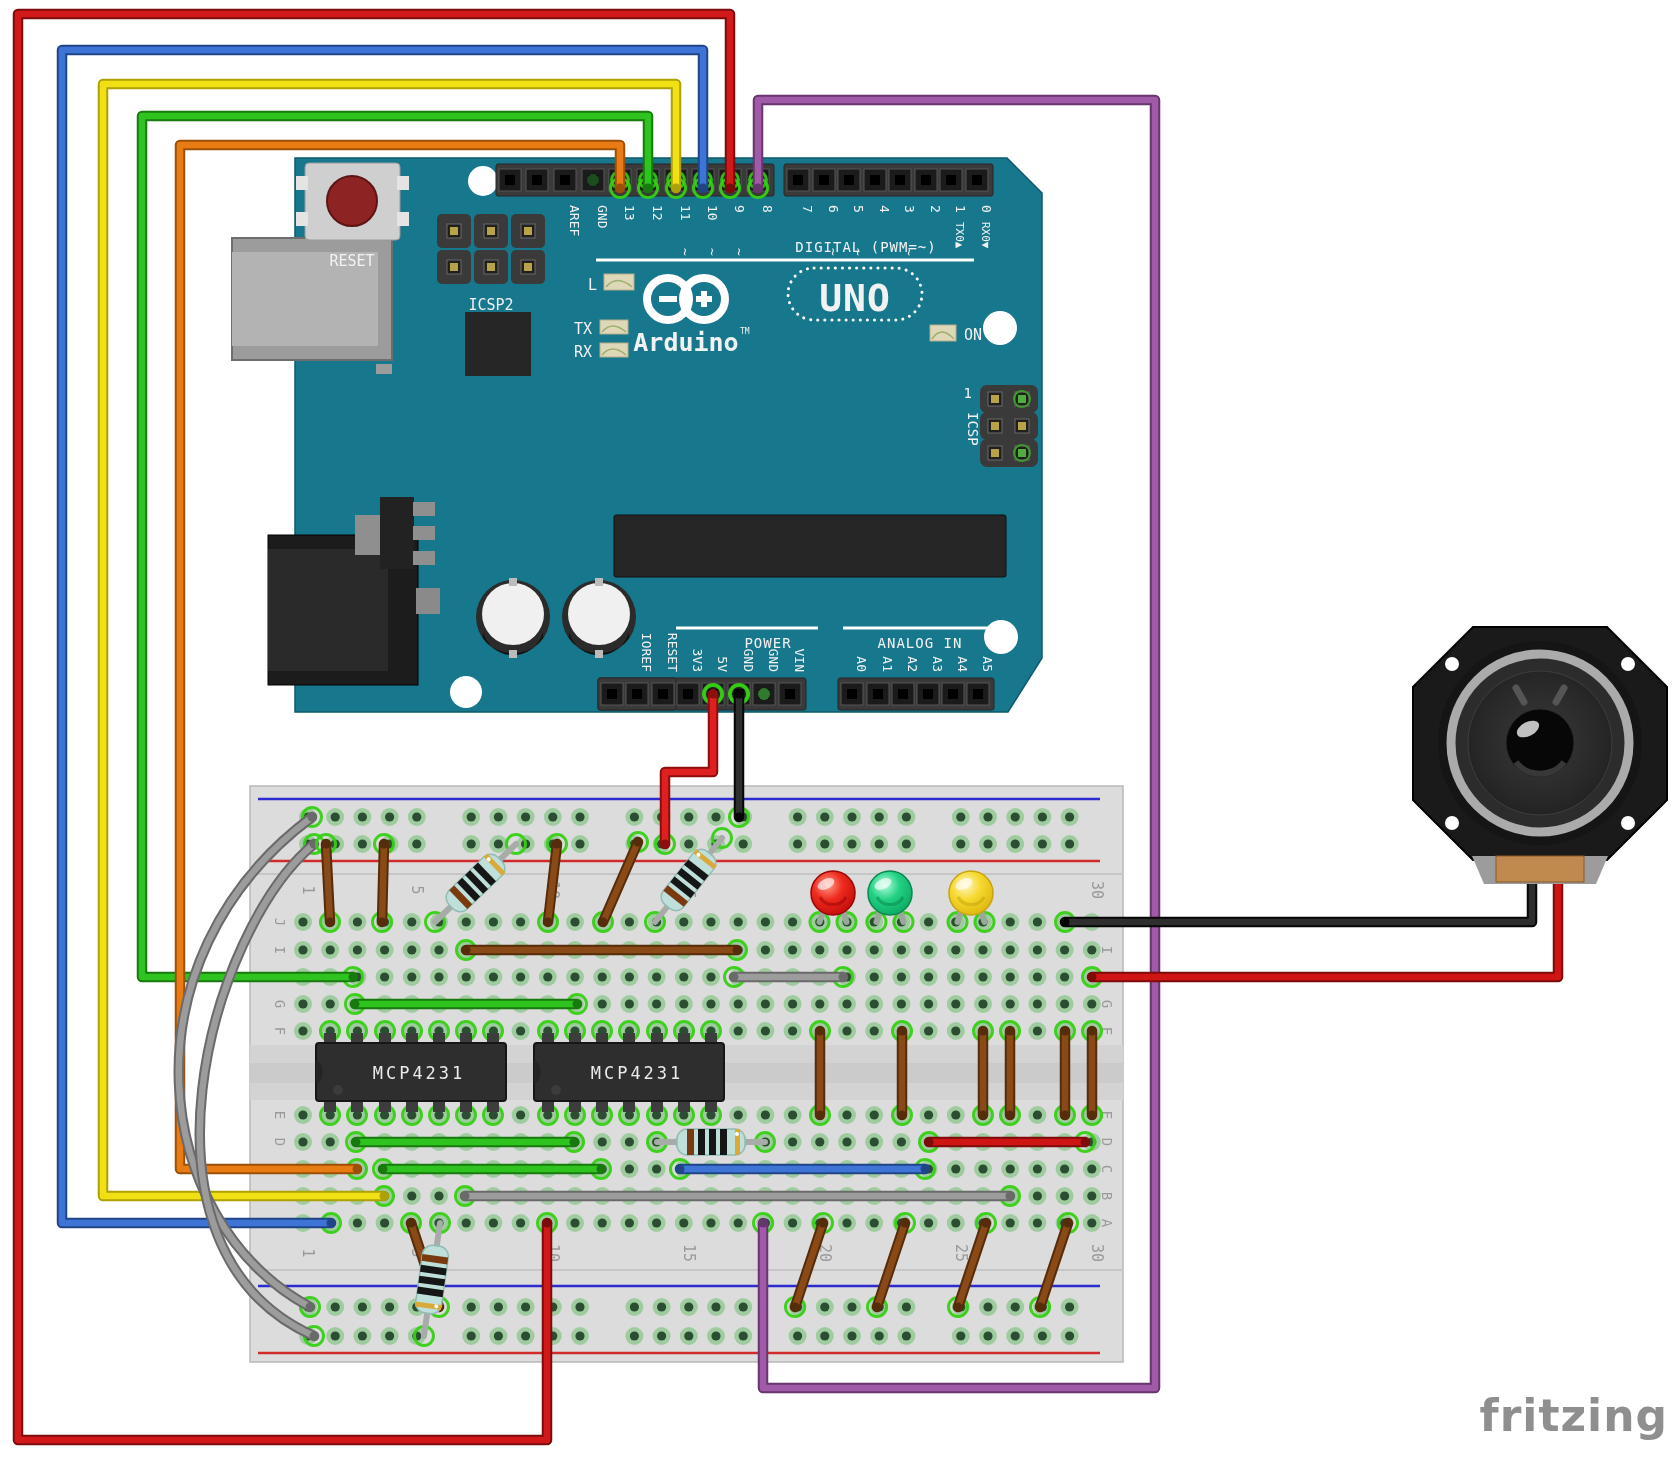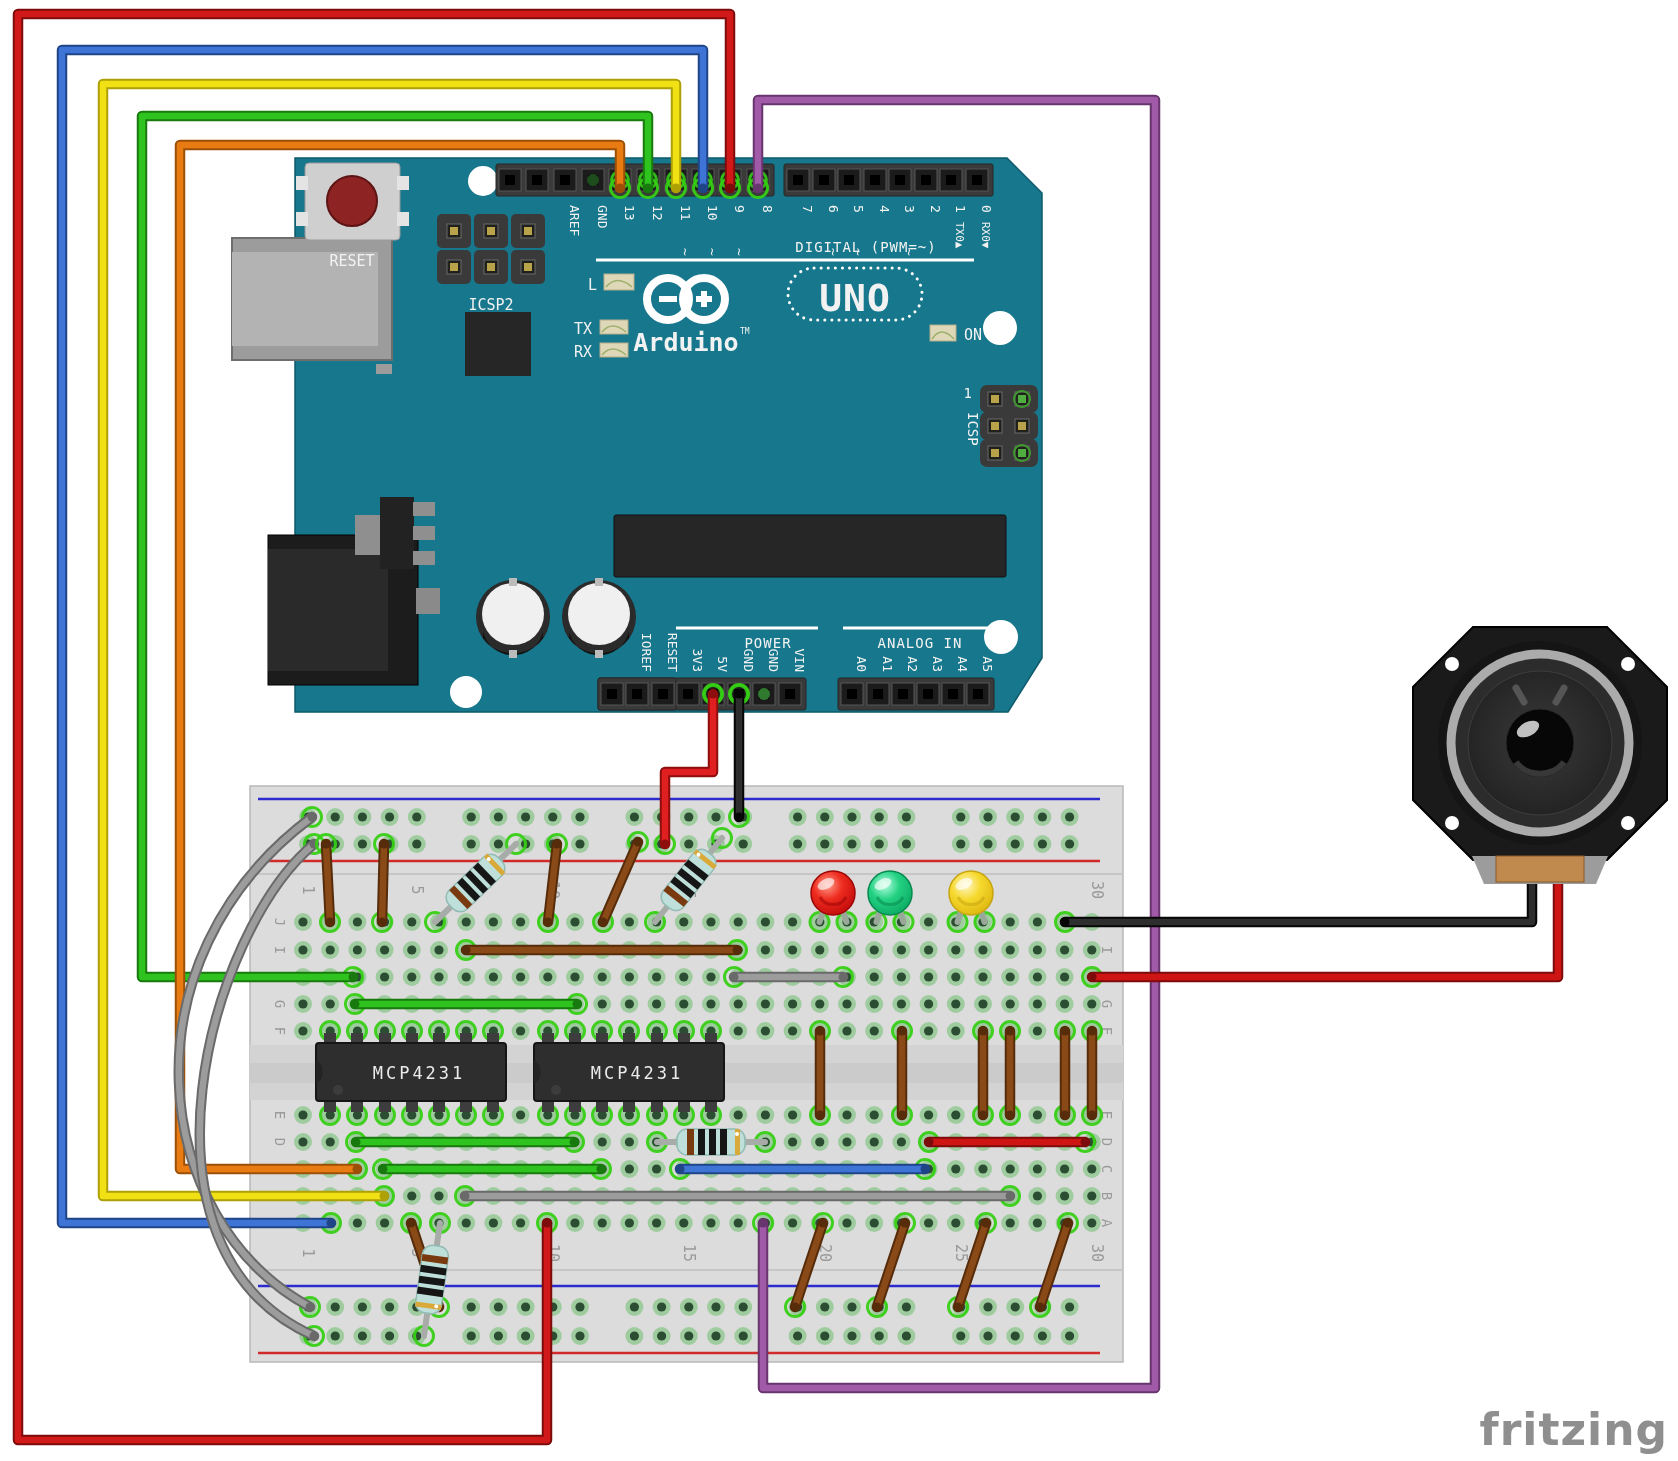--- a/index.html
+++ b/index.html
@@ -1,21 +1,21 @@
 <!DOCTYPE html>
 <html><head>
 <meta charset="utf-8">
 <style>
   html,body{margin:0;padding:0;background:#fff;}
   #stage{position:relative;width:1678px;height:1461px;background:#ffffff;overflow:hidden;
          font-family:"DejaVu Sans Mono","Liberation Mono",monospace;}
   svg{position:absolute;left:0;top:0;}
   text{user-select:none;}
   .ardtxt{fill:#f2f2f2;font-family:"DejaVu Sans Mono","Liberation Mono",monospace;}
-  #fritzing-logo{position:absolute;right:10px;bottom:6px;color:#8f8f8f;
+  #fritzing-logo{position:absolute;right:10px;bottom:20px;color:#8f8f8f;
       font-family:"DejaVu Sans","Liberation Sans",sans-serif;font-weight:bold;
       font-size:44px;letter-spacing:1px;}
 </style>
 </head>
 <body>
 
 <div id="stage">
 <svg id="scene" width="1678" height="1461" viewBox="0 0 1678 1461">
   <defs>
     <radialGradient id="grad-led-red" cx="38%" cy="32%" r="75%">

